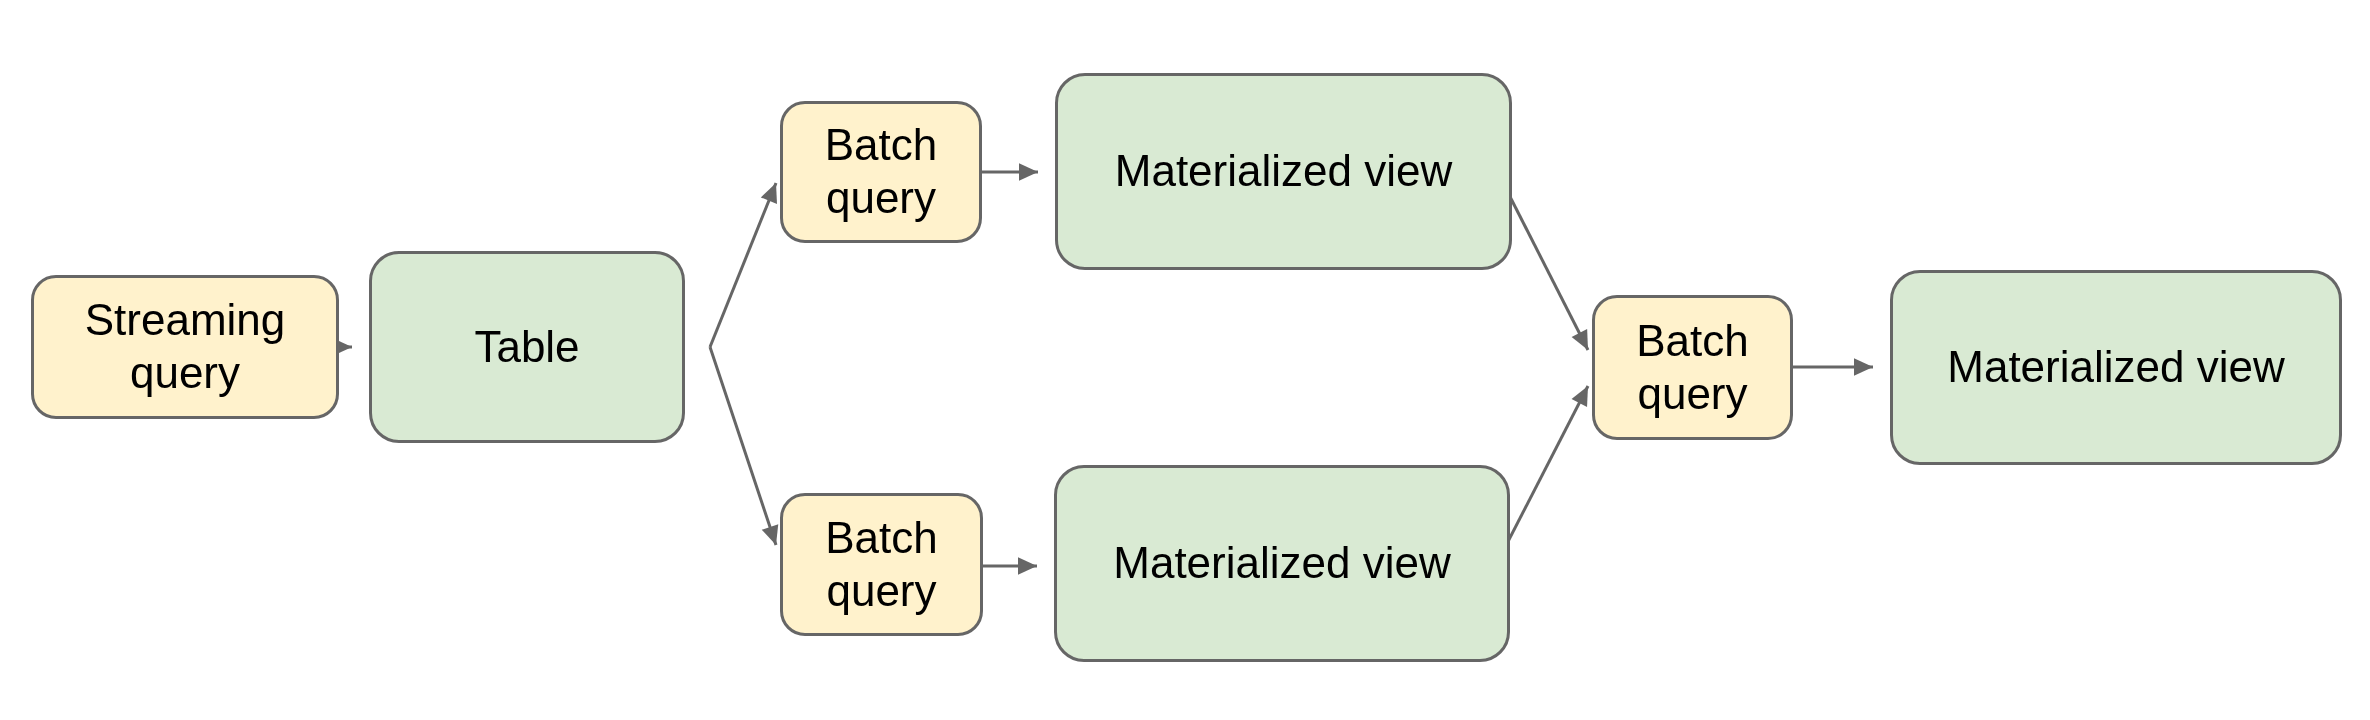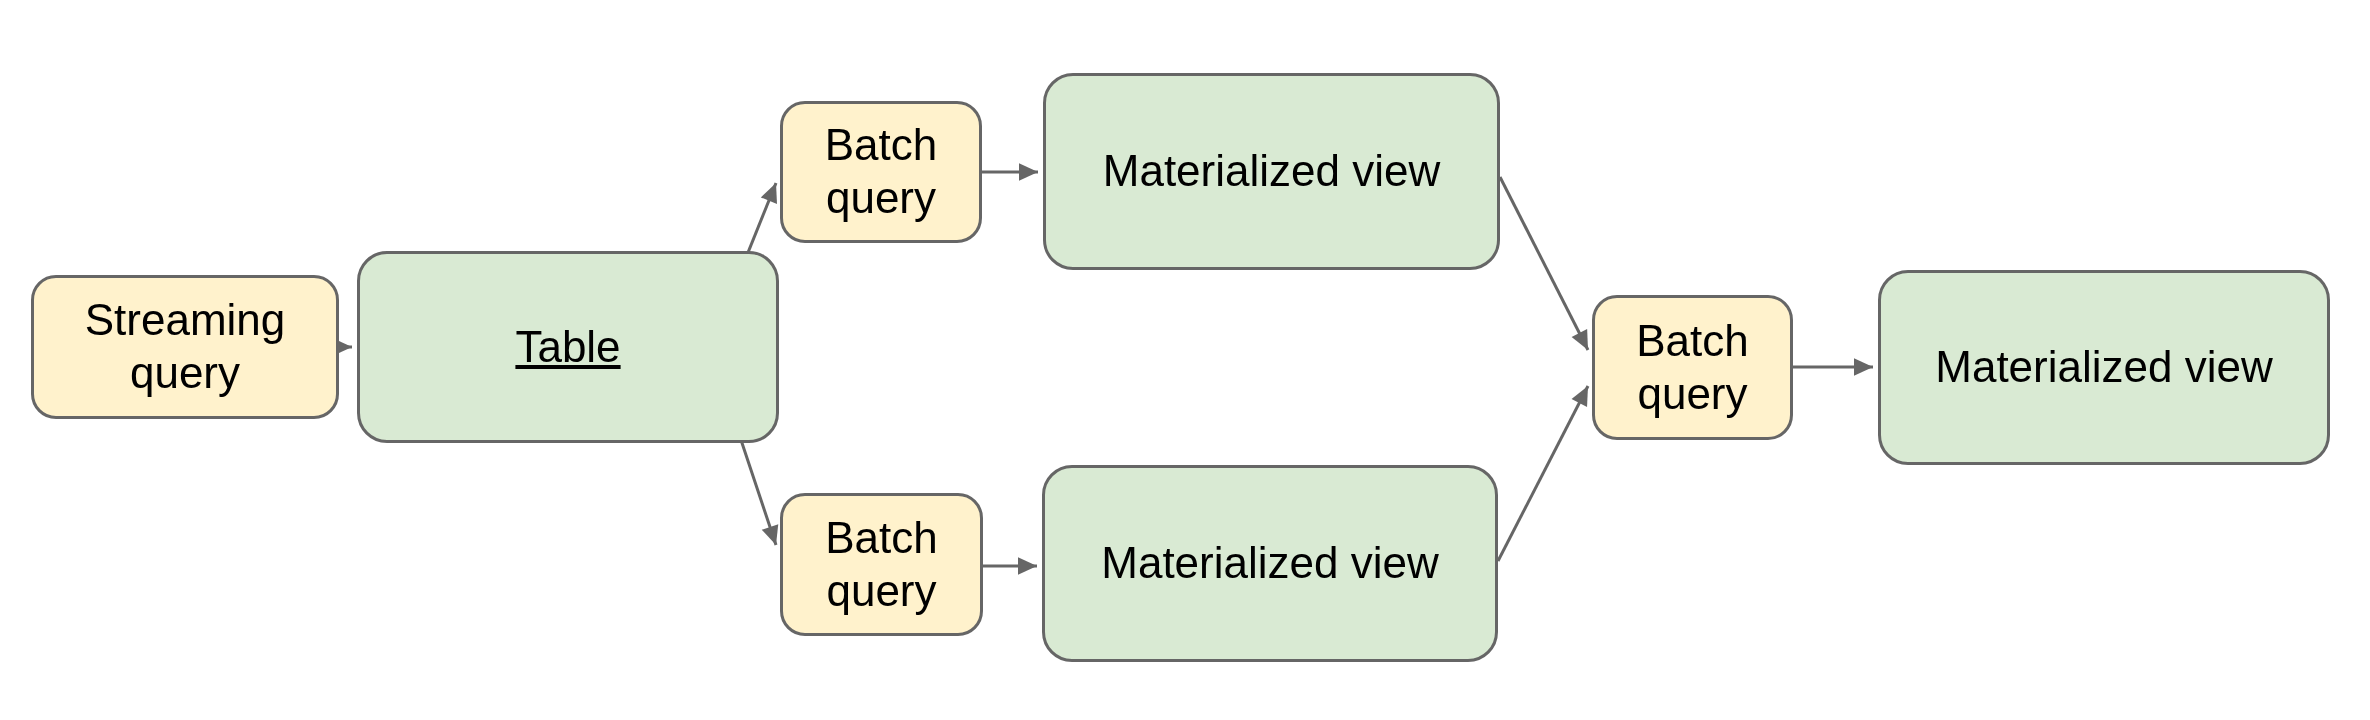--- a/index.html
+++ b/index.html
@@ -40,20 +40,21 @@
     color: var(--text, #000000);
     border: 3px solid var(--border, #666666);
   }
   .node.query {
     background: var(--query-fill, #fff2cc);
     border-radius: 25px;
   }
   .node.store {
     background: var(--view-fill, #d9ead3);
     border-radius: 30px;
+    margin-left: 12px;
   }
 </style>
 </head>
 <body>
 
 <div class="canvas">
 
   <svg class="edges" viewBox="0 0 2370 720" xmlns="http://www.w3.org/2000/svg">
     <defs>
       <marker id="arrowhead" viewBox="0 0 12 12" refX="12" refY="6" markerWidth="24" markerHeight="19" markerUnits="userSpaceOnUse" orient="auto">
@@ -67,21 +68,21 @@
     <line class="edge" x1="983" y1="566" x2="1037" y2="566" marker-end="url(#arrowhead)"></line>
     <line class="edge" x1="1500" y1="177" x2="1588" y2="350" marker-end="url(#arrowhead)"></line>
     <line class="edge" x1="1498" y1="561" x2="1588" y2="386" marker-end="url(#arrowhead)"></line>
     <line class="edge" x1="1793" y1="367" x2="1873" y2="367" marker-end="url(#arrowhead)"></line>
   </svg>
 
   <div class="node query" style="left:31px; top:275px; width:308px; height:144px;">
     <span>Streaming query</span>
   </div>
 
-  <div class="node store" style="left:357px; top:251px; width:422px; height:192px;text-decoration:underline;">
+  <div class="node store" style="left:357px; top:251px; width:316px; height:192px;">
     <span>Table</span>
   </div>
 
   <div class="node query" style="left:780px; top:101px; width:202px; height:142px;">
     <span>Batch query</span>
   </div>
 
   <div class="node store" style="left:1043px; top:73px; width:457px; height:197px;">
     <span>Materialized view</span>
   </div>

